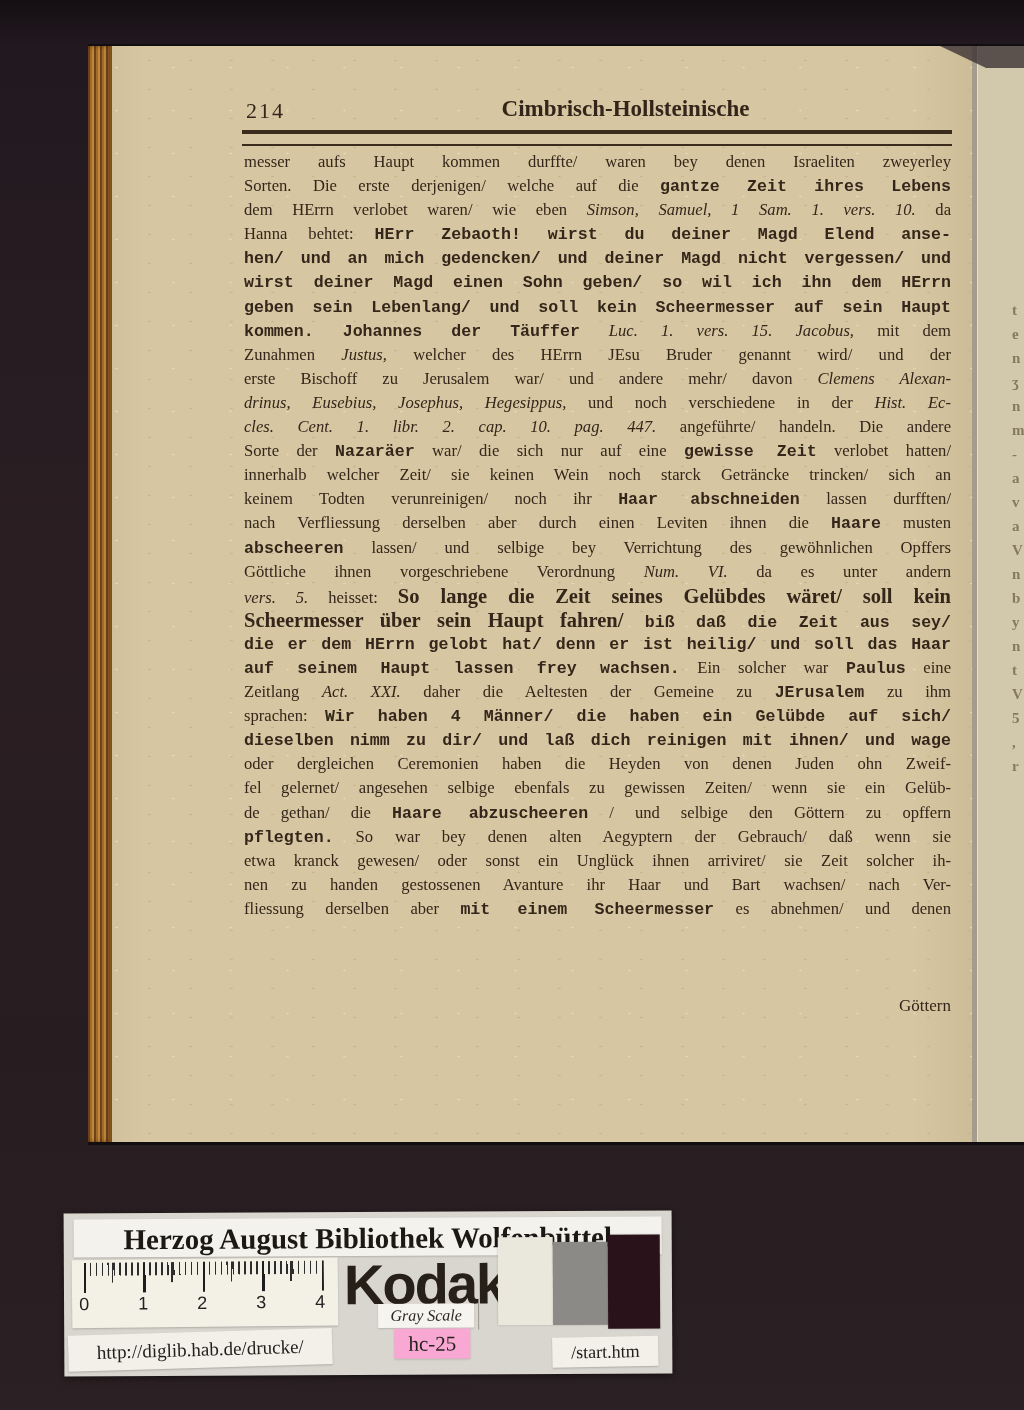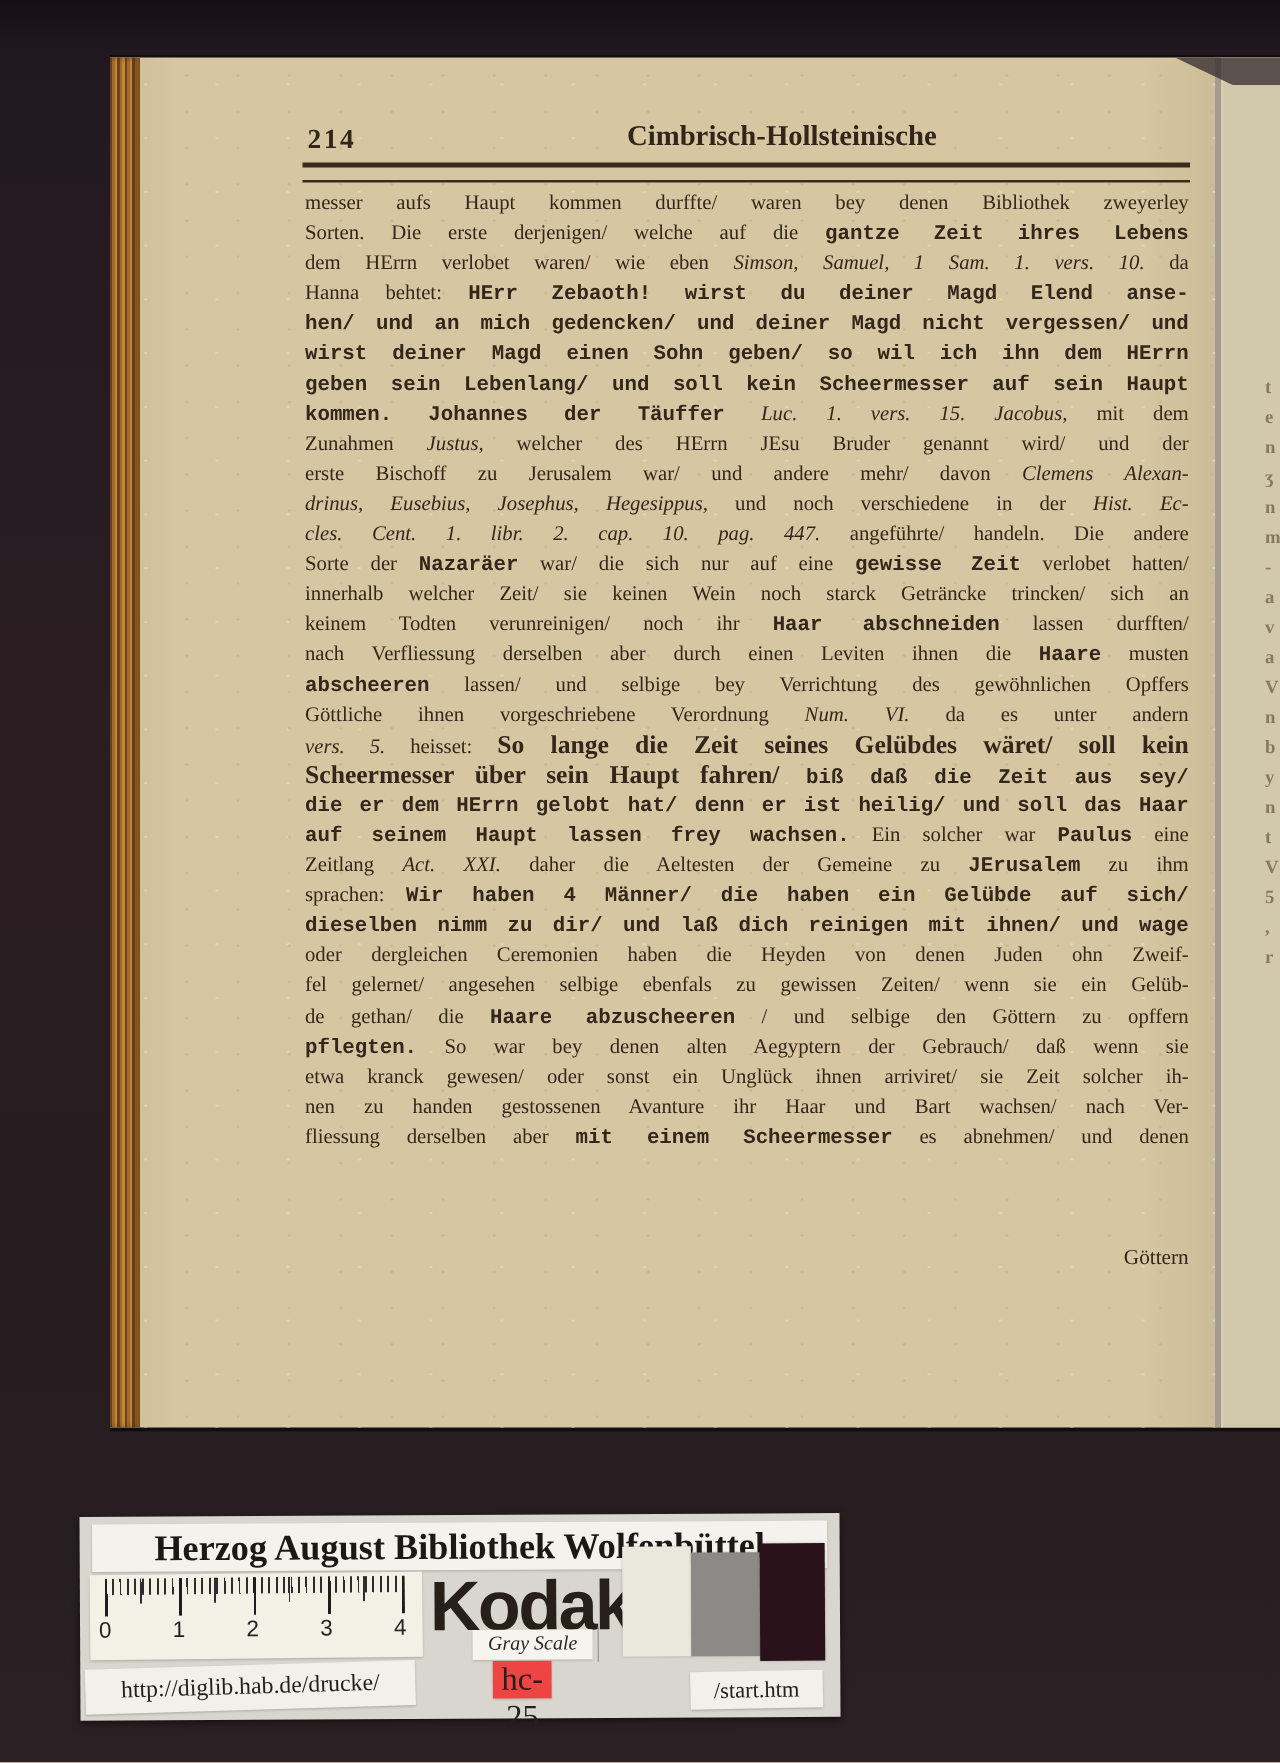--- a/index.html
+++ b/index.html
@@ -18,21 +18,21 @@
   .fore-edge{position:absolute;left:0;top:0;width:24px;height:100%;
         background:repeating-linear-gradient(90deg,#6d421c 0 2px,#a06a2a 2px 4px,#c08737 4px 6px);
         box-shadow:inset -3px 0 4px rgba(60,30,5,.6);}
   .edge-line{position:absolute;left:884px;top:0;width:5px;height:100%;background:#a49d8d;}
   .next-page{position:absolute;left:889px;right:0;top:0;height:1102px;background:#d2c8ab;
         border-left:1px solid #e9e0c2;}
   .corner-shade-top{position:absolute;left:852px;top:0;width:84px;height:22px;background:#332a2e;opacity:.75;
         clip-path:polygon(0 0,100% 0,100% 100%,55% 100%);}
   
   .header{position:absolute;left:156px;top:50px;width:709px;height:32px;color:#33251a;}
-  .pagenum{position:absolute;left:2px;top:2px;font-size:22px;font-weight:bold;letter-spacing:2px;}
+  .pagenum{position:absolute;left:2px;top:2px;font-size:22px;font-weight:normal;letter-spacing:2px;}
   .runtitle{position:absolute;left:0;top:0;width:100%;text-align:center;padding-left:54px;box-sizing:border-box;
         font-size:23px;font-weight:bold;}
   .rules{position:absolute;left:154px;top:84px;width:710px;height:10px;
         border-top:4px solid #3a2b1c;border-bottom:2px solid #3a2b1c;}
   
   .body-text{position:absolute;left:156px;top:104px;width:707px;color:#34261a;font-size:16.6px;}
   .tline{height:24.1px;line-height:24.1px;white-space:nowrap;text-align:justify;text-align-last:justify;}
   .tline.indent{padding-left:74px;}
   .s-n{}
   .s-b{font-weight:bold;font-family:Liberation Mono, monospace;}
@@ -62,22 +62,22 @@
   .ruler-numbers span{width:16px;text-align:center;}
   .kodak{position:absolute;left:280px;top:40px;font-family:"Liberation Sans",sans-serif;font-weight:bold;
         font-size:56px;letter-spacing:-2px;color:#262019;}
   .patch{position:absolute;box-shadow:0 0 2px rgba(0,0,0,.25);}
   .patch.white{left:434px;top:26px;width:55px;height:88px;background:#eae8dc;}
   .patch.gray{left:489px;top:31px;width:55px;height:83px;background:#8b8a86;}
   .patch.black{left:544px;top:24px;width:52px;height:94px;background:#29121a;}
   .grayscale-label{position:absolute;left:314px;top:92px;width:96px;height:24px;background:#f6f4ee;
         text-align:center;line-height:24px;font-size:16px;color:#2a2622;box-shadow:0 1px 2px rgba(0,0,0,.15);font-style:italic;}
   .grayscale-div{position:absolute;left:414px;top:90px;width:1px;height:28px;background:#9a968e;}
-  .shelfmark{position:absolute;left:330px;top:117px;width:47px;height:30px;background:#ef4444;
-        text-align:center;line-height:30px;font-size:26px;color:#23201c;box-shadow:0 1px 2px rgba(0,0,0,.15);}
+  .shelfmark{position:absolute;left:330px;top:117px;width:76px;height:30px;background:#f9a8d4;
+        text-align:center;line-height:30px;font-size:21px;color:#23201c;box-shadow:0 1px 2px rgba(0,0,0,.15);}
   .url-strip{position:absolute;left:4px;top:119px;width:264px;height:36px;background:#f2f0e8;
         text-align:center;line-height:36px;font-size:19px;color:#23201c;transform:rotate(-1.4deg);
         box-shadow:0 1px 2px rgba(0,0,0,.2);}
   .start-strip{position:absolute;left:488px;top:126px;width:106px;height:30px;background:#f2f0e8;
         text-align:center;line-height:30px;font-size:18px;color:#23201c;transform:rotate(-.8deg);
         box-shadow:0 1px 2px rgba(0,0,0,.2);}
 </style>
 </head>
 <body>
 
@@ -90,21 +90,21 @@
 
     <div class="corner-shade-top"></div>
 
     <div class="header">
       <span class="pagenum">214</span>
       <span class="runtitle">Cimbrisch-Hollsteinische</span>
     </div>
     <div class="rules"></div>
 
     <div class="body-text">
-        <div class="tline"><span class="s-n">messer aufs Haupt kommen durffte/ waren bey denen Bibliothek zweyerley</span></div>
+        <div class="tline"><span class="s-n">messer aufs Haupt kommen durffte/ waren bey denen Israeliten zweyerley</span></div>
         <div class="tline"><span class="s-n">Sorten.  Die erste derjenigen/ welche auf die </span><span class="s-b">gantze Zeit ihres Lebens</span></div>
         <div class="tline"><span class="s-n">dem HErrn verlobet waren/ wie eben </span><span class="s-i">Simson, Samuel, 1 Sam. 1. vers. 10.</span><span class="s-n"> da</span></div>
         <div class="tline"><span class="s-n">Hanna behtet: </span><span class="s-b">HErr Zebaoth! wirst du deiner Magd Elend anse-</span></div>
         <div class="tline"><span class="s-b">hen/ und an mich gedencken/ und deiner Magd nicht vergessen/ und</span></div>
         <div class="tline"><span class="s-b">wirst deiner Magd einen Sohn geben/ so wil ich ihn dem HErrn</span></div>
         <div class="tline"><span class="s-b">geben sein Lebenlang/ und soll kein Scheermesser auf sein Haupt</span></div>
         <div class="tline"><span class="s-b">kommen.  Johannes der Täuffer </span><span class="s-i">Luc. 1. vers. 15.</span><span class="s-n">  </span><span class="s-i">Jacobus,</span><span class="s-n"> mit dem</span></div>
         <div class="tline"><span class="s-n">Zunahmen </span><span class="s-i">Justus,</span><span class="s-n"> welcher des HErrn JEsu Bruder genannt wird/ und der</span></div>
         <div class="tline"><span class="s-n">erste Bischoff zu Jerusalem war/ und andere mehr/ davon </span><span class="s-i">Clemens Alexan-</span></div>
         <div class="tline"><span class="s-i">drinus, Eusebius, Josephus, Hegesippus,</span><span class="s-n"> und noch verschiedene in der </span><span class="s-i">Hist. Ec-</span></div>

